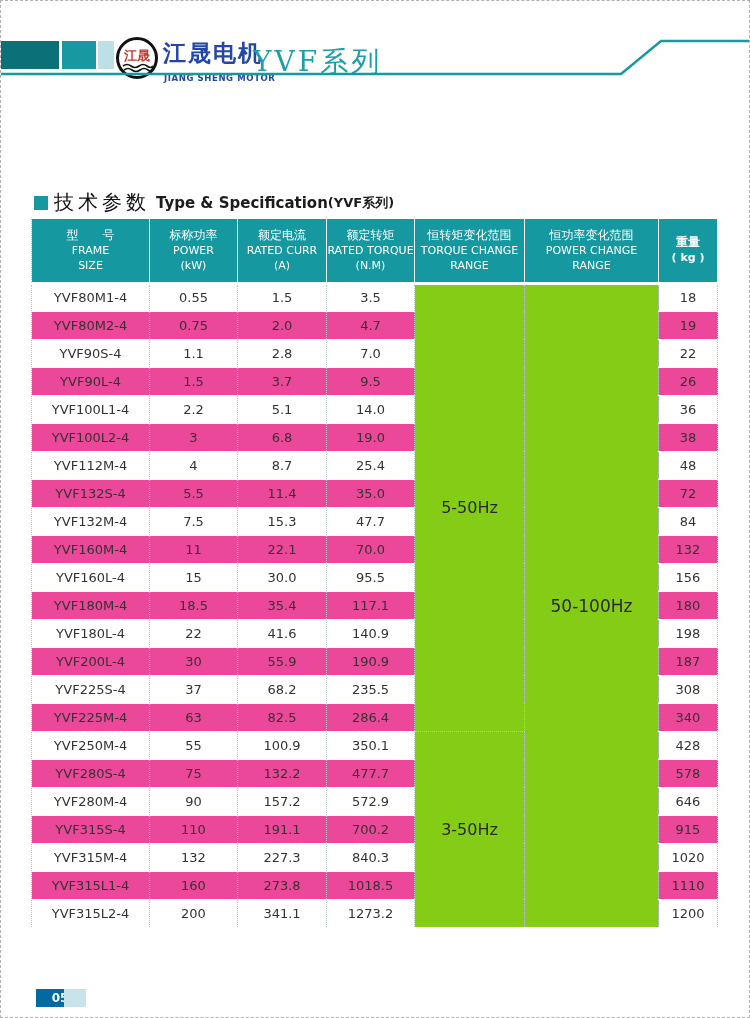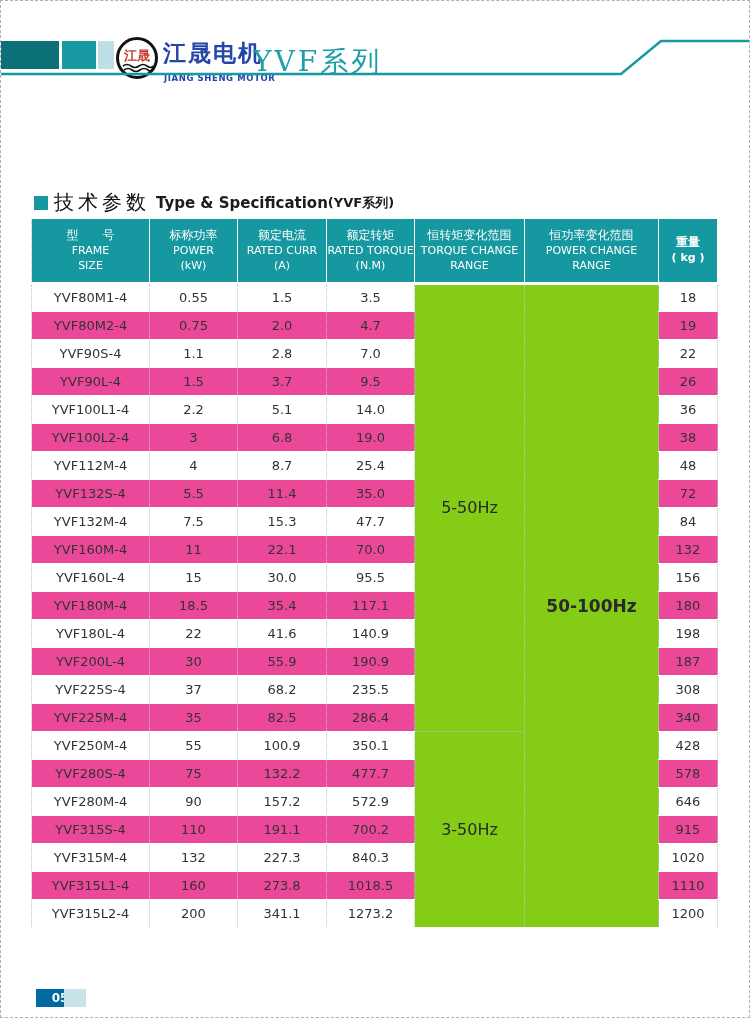--- a/index.html
+++ b/index.html
@@ -141,21 +141,21 @@
           </th>
         </tr>
     </thead>
     <tbody>
         <tr>
           <td>YVF80M1-4</td>
           <td>0.55</td>
           <td>1.5</td>
           <td>3.5</td>
           <td rowspan="16" class="range-cell range-split">5-50Hz</td>
-          <td rowspan="23" class="range-cell" style="font-size: 17px; font-weight: bold;">50-100Hz</td>
+          <td rowspan="23" class="range-cell" style="font-size: 17px;">50-100Hz</td>
           <td>18</td>
         </tr>
         <tr class="stripe">
           <td>YVF80M2-4</td>
           <td>0.75</td>
           <td>2.0</td>
           <td>4.7</td>
           <td>19</td>
         </tr>
         <tr>
@@ -244,21 +244,21 @@
         </tr>
         <tr>
           <td>YVF225S-4</td>
           <td>37</td>
           <td>68.2</td>
           <td>235.5</td>
           <td>308</td>
         </tr>
         <tr class="stripe">
           <td>YVF225M-4</td>
-          <td>35</td>
+          <td>63</td>
           <td>82.5</td>
           <td>286.4</td>
           <td>340</td>
         </tr>
         <tr>
           <td>YVF250M-4</td>
           <td>55</td>
           <td>100.9</td>
           <td>350.1</td>
           <td rowspan="7" class="range-cell">3-50Hz</td>

